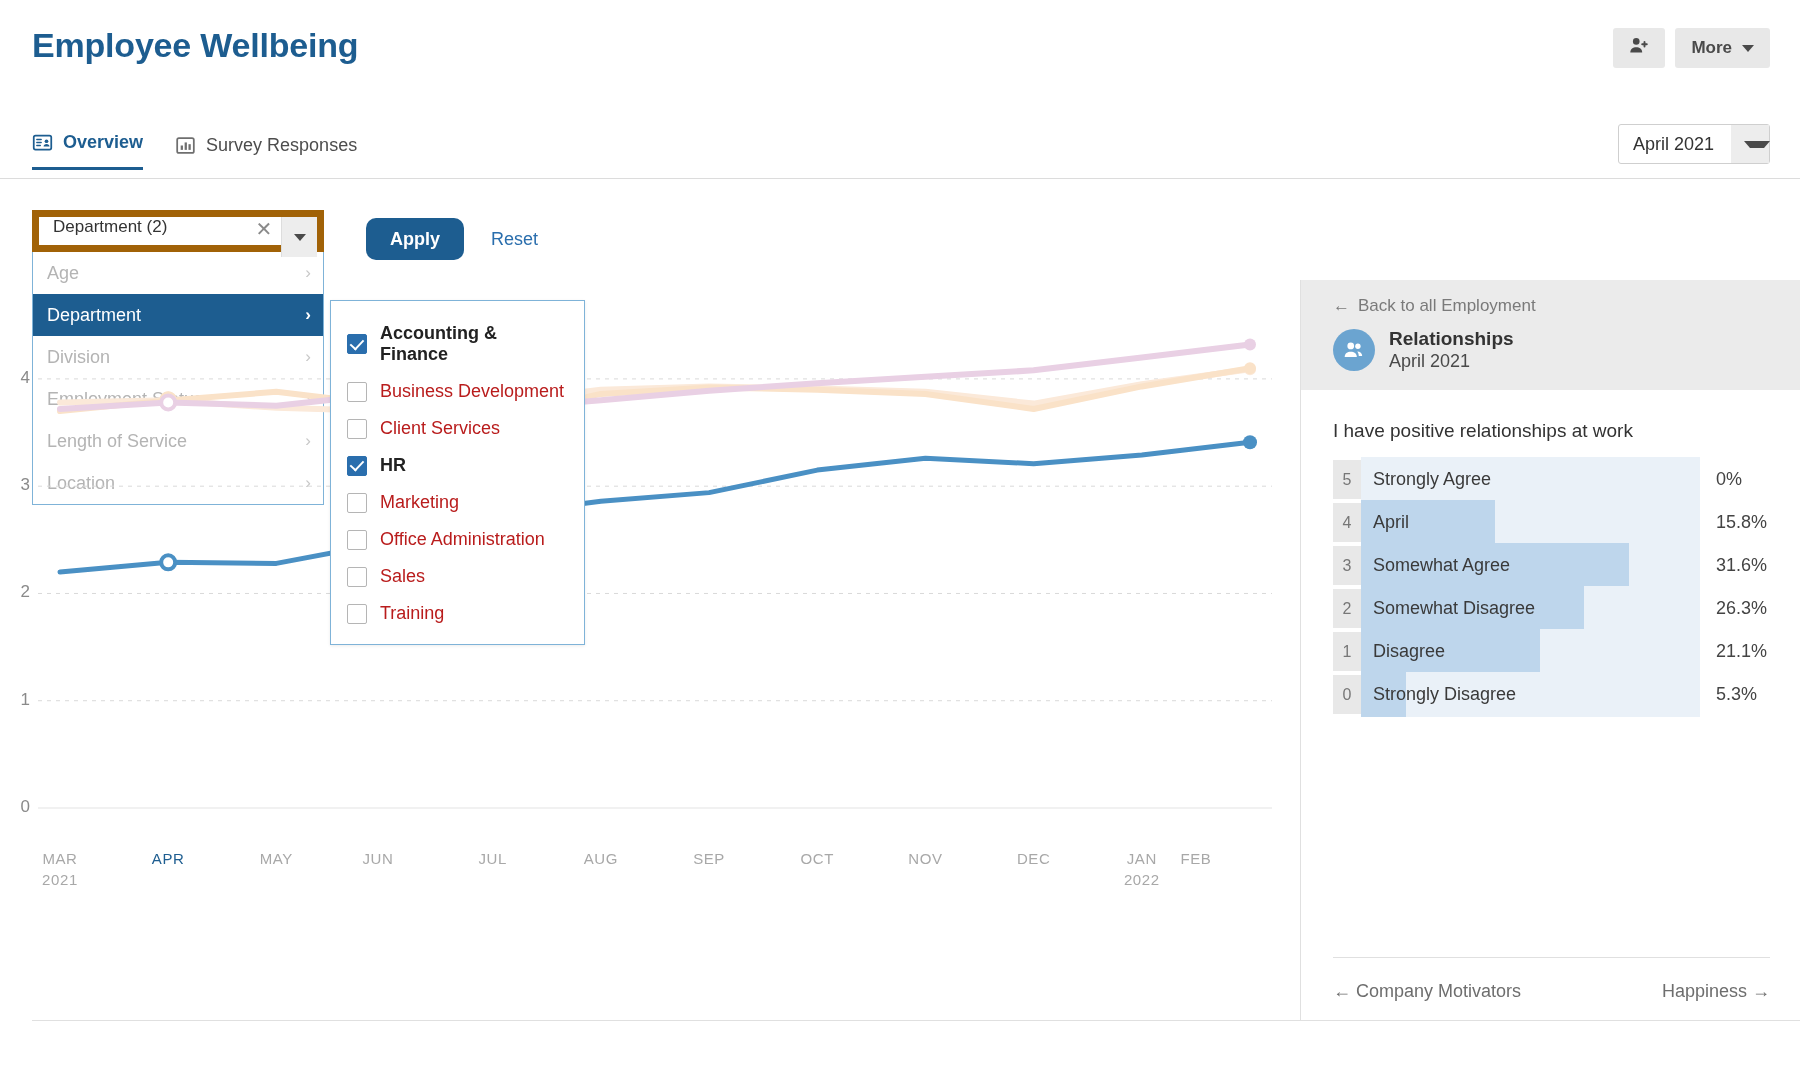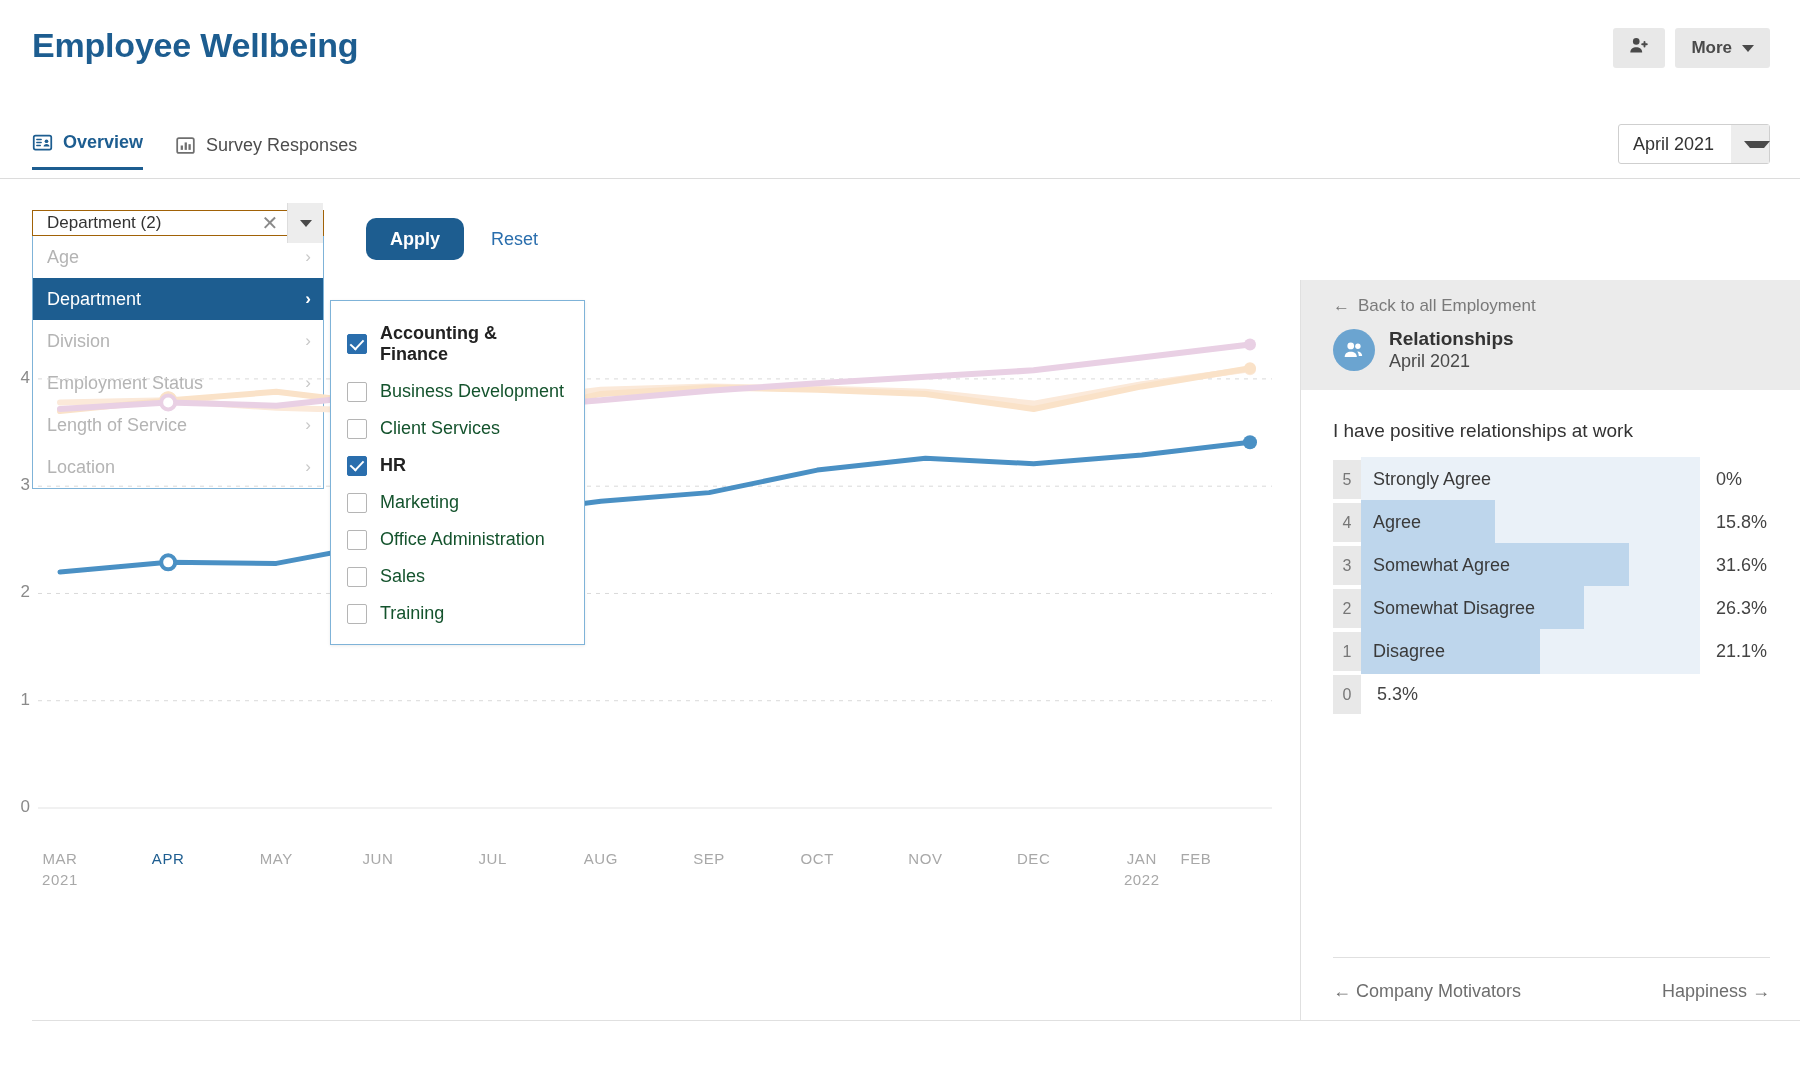--- a/index.html
+++ b/index.html
@@ -32,21 +32,21 @@
   
   .tabs{ position:absolute; left:32px; top:132px; display:flex; gap:32px; align-items:flex-end;}
   .tab{ display:flex; align-items:center; gap:10px; padding-bottom:14px; cursor:pointer; font-size:18px; color:#4d4d4d;}
   .tab.active{ color:#1d5d90; font-weight:bold; border-bottom:3px solid #1d5d90; }
   .tab-rule{ position:absolute; left:0; right:0; top:178px; height:1px; background:#dcdcdc;}
   .ico{ display:inline-flex; }
 
   
   .filter-wrap{ position:absolute; left:32px; top:210px; width:292px; }
   .filter-box{
-    border:1px solid #a16207; background:#fff; height:26px; display:flex; align-items:center;
+    border:7px solid #a16207; background:#fff; height:42px; display:flex; align-items:flex-start;
     font-size:17px; color:#333;
   }
   .filter-label{ flex:1; padding-left:14px; }
   .filter-x{ width:34px; text-align:center; color:#8a8a8a; font-size:20px; cursor:pointer;}
   .filter-arrow{ width:36px; height:40px; background:#ededed; display:flex;align-items:center;justify-content:center;
     border-left:1px solid #ddd; cursor:pointer;}
   .filter-menu{
     border:1px solid #7fb3d8; border-top:none; background:#fff; width:292px;
   }
   .fm-item{ height:42px; display:flex; align-items:center; padding:0 12px 0 14px;
@@ -54,21 +54,21 @@
   .fm-item .chev{ margin-left:auto; color:#c8c8c8; font-size:17px;}
   .fm-item.sel{ background:#1d5d90; color:#fff; }
   .fm-item.sel .chev{ color:#fff; font-weight:bold; }
 
   
   .submenu{
     position:absolute; left:330px; top:300px; width:255px;
     background:#fff; border:1px solid #7fb3d8; padding:14px 0 12px 0; z-index:40;
     box-shadow:0 1px 3px rgba(0,0,0,.08);
   }
-  .sm-item{ display:flex; align-items:center; gap:13px; padding:8px 16px; font-size:18px; color:#14532d; cursor:pointer;}
+  .sm-item{ display:flex; align-items:center; gap:13px; padding:8px 16px; font-size:18px; color:#b91c1c; cursor:pointer;}
   .sm-item.on{ color:#222; font-weight:bold; }
   .cb{ width:20px;height:20px;border:1px solid #b5b5b5;border-radius:2px;background:#fff;flex:none;
        display:flex;align-items:center;justify-content:center;}
   .cb.on{ background:#2a6ead; border-color:#2a6ead; }
   .cb.on::after{ content:""; width:6px;height:11px;border:solid #fff;border-width:0 2.5px 2.5px 0;transform:rotate(43deg) translate(-1px,-1px);}
 
   
   .apply-btn{
     position:absolute; left:366px; top:218px; background:#1d5d90; color:#fff;
     border:none; border-radius:10px; height:42px; padding:0 24px; font-size:18px; font-weight:bold; cursor:pointer;
@@ -327,21 +327,21 @@
           <div class="resp-bar">
             <div class="resp-fill" style="width:0%"></div>
             <div class="resp-text">Strongly Agree</div>
           </div>
           <div class="resp-pct">0%</div>
         </div>
         <div class="resp-row">
           <div class="resp-num">4</div>
           <div class="resp-bar">
             <div class="resp-fill" style="width:39.5%"></div>
-            <div class="resp-text">Agree</div>
+            <div class="resp-text">April</div>
           </div>
           <div class="resp-pct">15.8%</div>
         </div>
         <div class="resp-row">
           <div class="resp-num">3</div>
           <div class="resp-bar">
             <div class="resp-fill" style="width:79%"></div>
             <div class="resp-text">Somewhat Agree</div>
           </div>
           <div class="resp-pct">31.6%</div>
@@ -357,20 +357,24 @@
         <div class="resp-row">
           <div class="resp-num">1</div>
           <div class="resp-bar">
             <div class="resp-fill" style="width:52.75000000000001%"></div>
             <div class="resp-text">Disagree</div>
           </div>
           <div class="resp-pct">21.1%</div>
         </div>
         <div class="resp-row">
           <div class="resp-num">0</div>
+          <div class="resp-bar">
+            <div class="resp-fill" style="width:13.25%"></div>
+            <div class="resp-text">Strongly Disagree</div>
+          </div>
           <div class="resp-pct">5.3%</div>
         </div>
       </div>
 
     <div class="rp-foot-rule"></div>
     <div class="rp-foot">
       <div>
         <span>←</span>
         <span>Company Motivators</span>
       </div>

